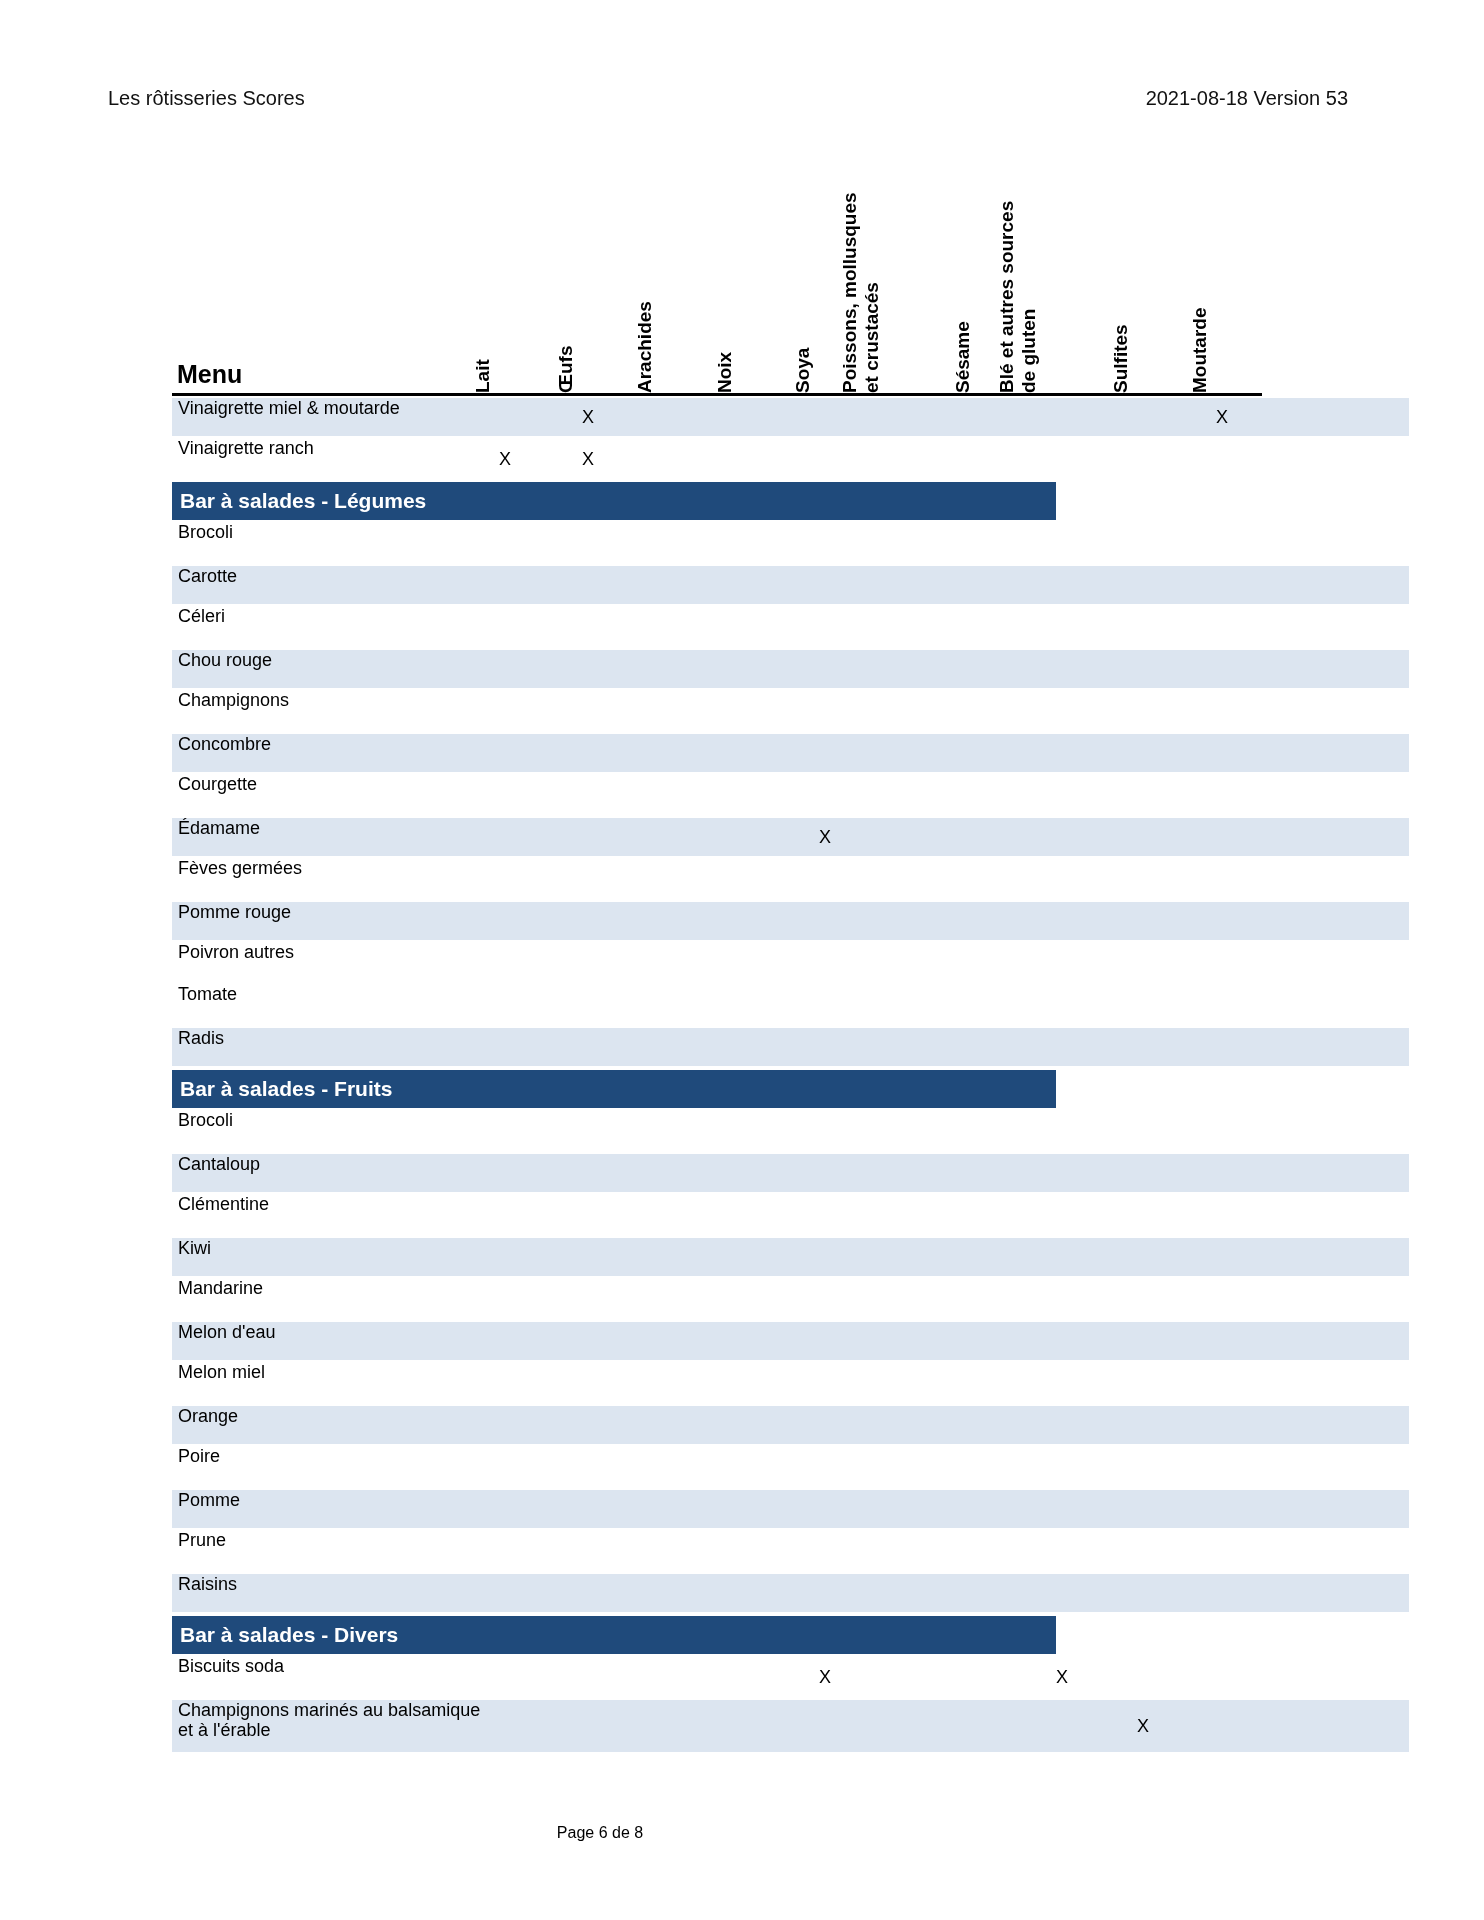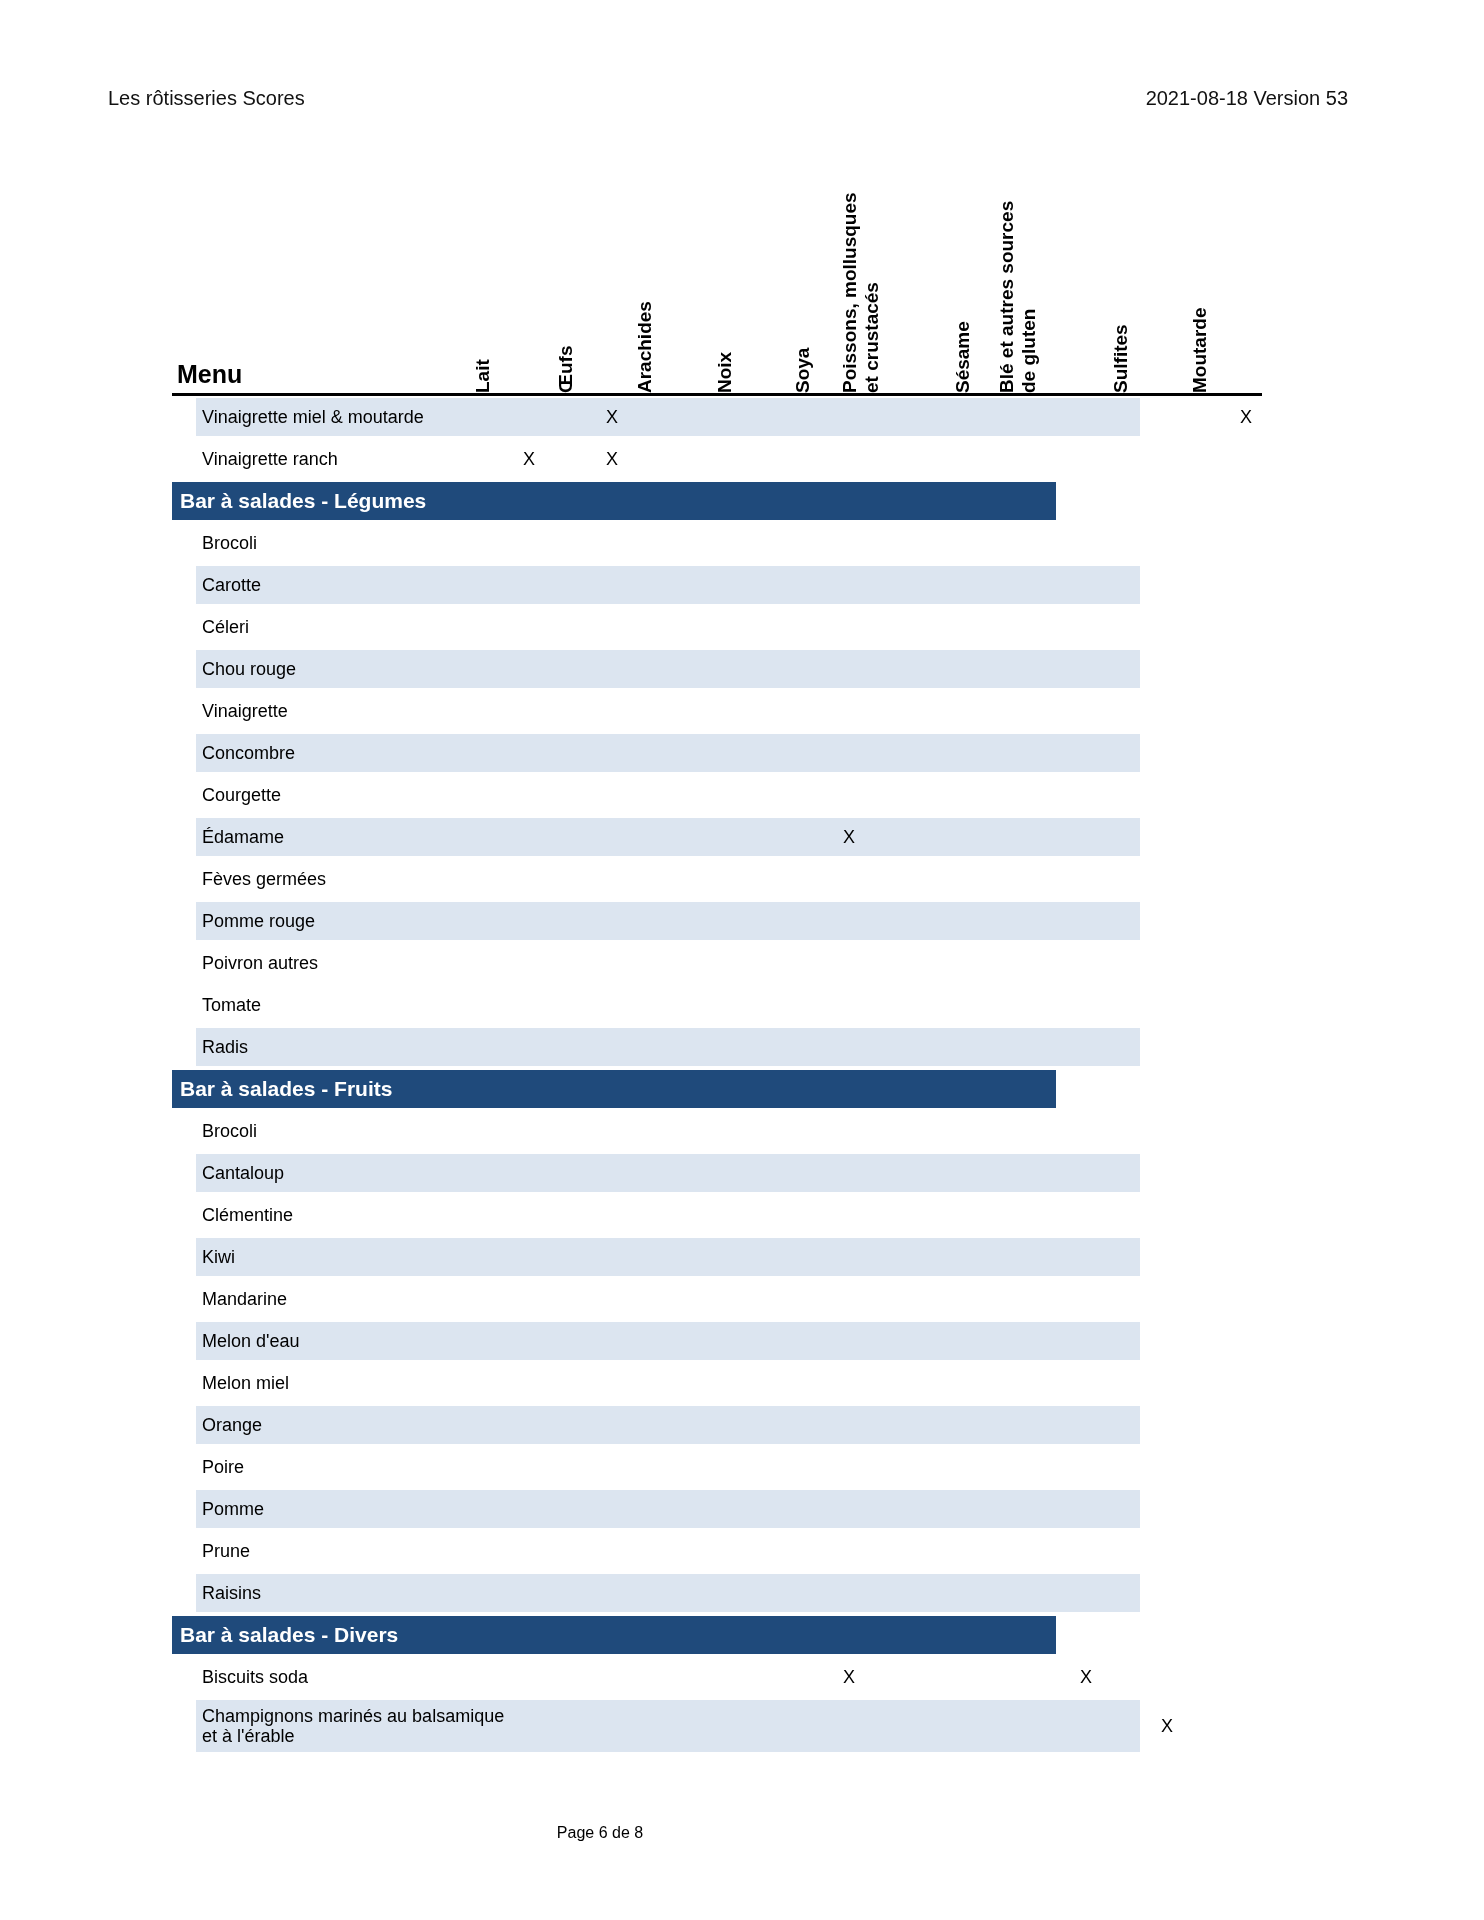--- a/index.html
+++ b/index.html
@@ -34,25 +34,24 @@
   .menu-label{
     position:absolute;left:5px;bottom:4px;
     font-weight:bold;font-size:25px;
   }
   .header-rule{
     width:1090px;height:3px;background:#000;
   }
   
   .rows{width:1090px;}
   .item-row{
-    position:relative;height:42px;width:944px;
+    position:relative;height:42px;width:1237px;
     box-sizing:border-box;
-    display:flex;align-items:center;
+    display:flex;
     font-size:18px;
-    margin-left:24px;
   }
   .item-row.shaded{
     background:#dce5f0;
     border-top:2px solid #fff;border-bottom:2px solid #fff;
   }
   .item-row.tall{height:56px;}
   .item-label{
     padding-left:6px;
     white-space:pre-line;line-height:20px;
   }
@@ -122,21 +121,21 @@
       <div class="item-row shaded">
         <span class="item-label">Carotte</span>
       </div>
       <div class="item-row">
         <span class="item-label">Céleri</span>
       </div>
       <div class="item-row shaded">
         <span class="item-label">Chou rouge</span>
       </div>
       <div class="item-row">
-        <span class="item-label">Vinaigrette</span>
+        <span class="item-label">Champignons</span>
       </div>
       <div class="item-row shaded">
         <span class="item-label">Concombre</span>
       </div>
       <div class="item-row">
         <span class="item-label">Courgette</span>
       </div>
       <div class="item-row shaded">
         <span class="item-label">Édamame</span>
         <span class="mark" style="left: 653px;">X</span>

